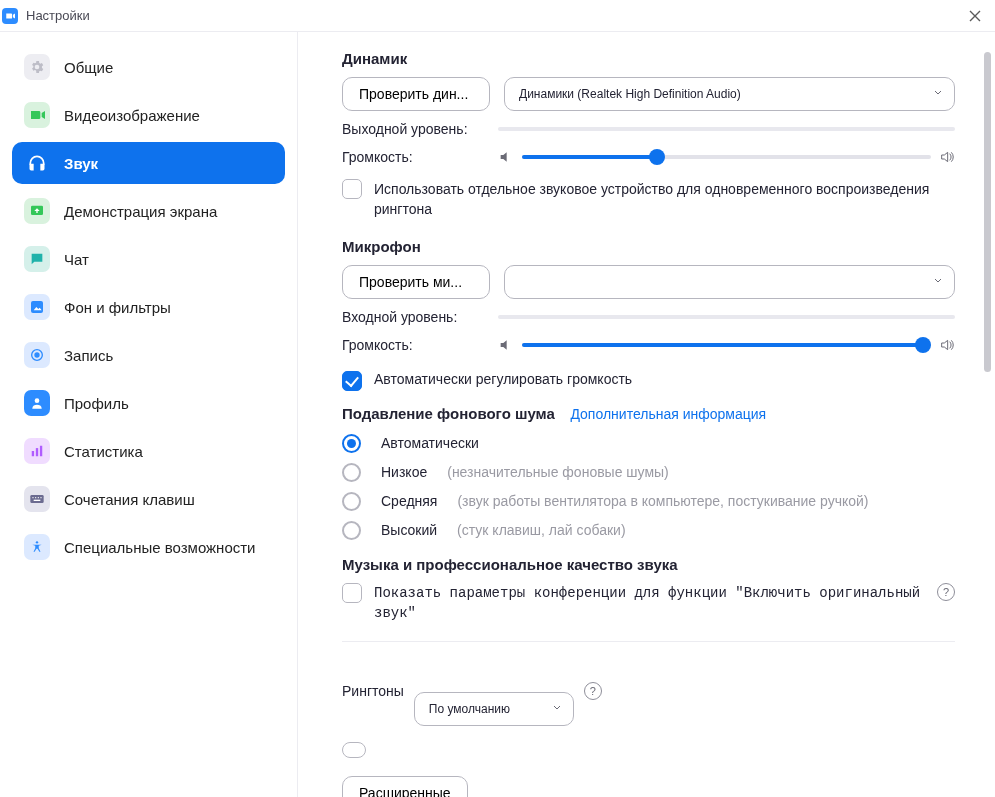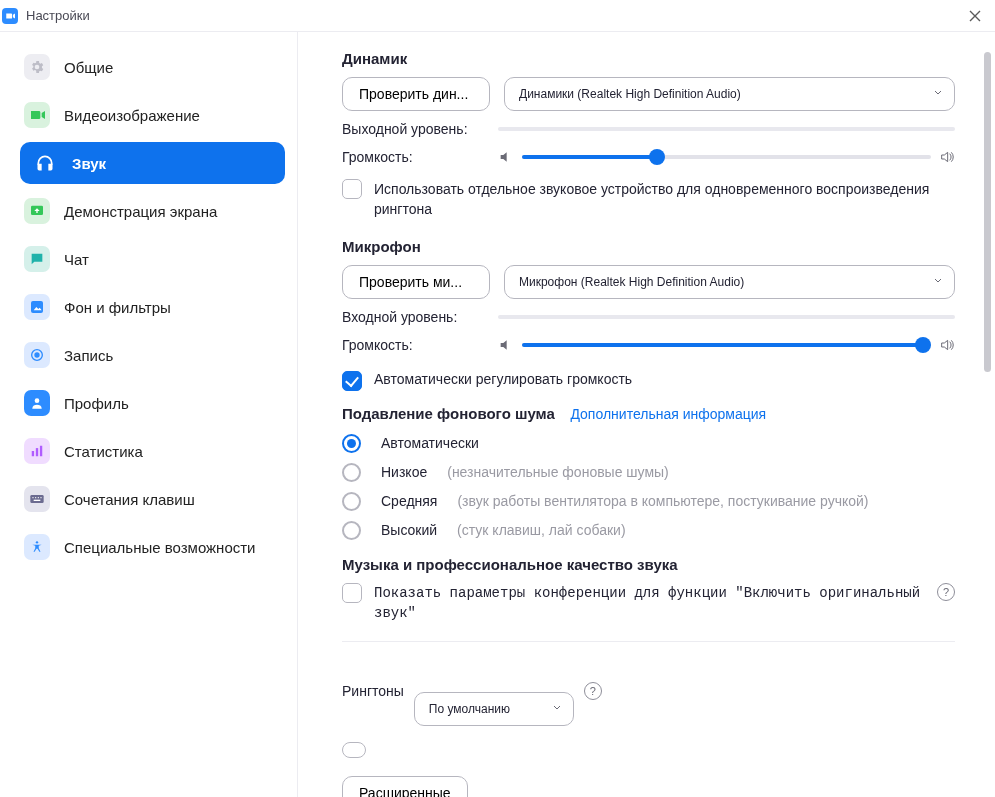--- a/index.html
+++ b/index.html
@@ -46,21 +46,21 @@
   .sidebar-item {
     display: flex; align-items: center;
     height: 42px;
     padding: 0 12px;
     border-radius: 10px;
     margin-bottom: 6px;
     cursor: pointer;
     font-size: 15px;
     color: #222;
   }
-  .sidebar-item.active { background: #0e72ed; color: #fff; font-weight: 600; margin-left: 8px; }
+  .sidebar-item.active { background: #0e72ed; color: #fff; font-weight: 600; }
   .sidebar-item .nav-icon {
     width: 26px; height: 26px;
     border-radius: 7px;
     margin-right: 14px;
     display: flex; align-items: center; justify-content: center;
     flex-shrink: 0;
   }
   .content-wrap {
     flex: 1;
     position: relative;
@@ -324,21 +324,20 @@
       <div class="chk-row" style="margin-top:14px; align-items:flex-start;">
         <span class="checkbox"></span>
         <span class="label" style="line-height:1.45;">Использовать отдельное звуковое устройство для одновременного воспроизведения рингтона</span>
       </div>
 
       
       <div class="section-title" style="margin-top:18px;">Микрофон</div>
       <div class="row">
         <button class="btn test">Проверить ми...</button>
         <div class="select">
-          <span>Микрофон (Realtek High Definition Audio)</span>
           <span class="chev">
             <svg width="12" height="12" viewBox="0 0 24 24" fill="none" stroke="currentColor" stroke-width="2">
                 <path d="M6 9l6 6 6-6"></path>
               </svg>
           </span>
         </div>
       </div>
       <div class="row-wide">
         <span class="label label-col">Входной уровень:</span>
         <div class="level-bar"></div>

